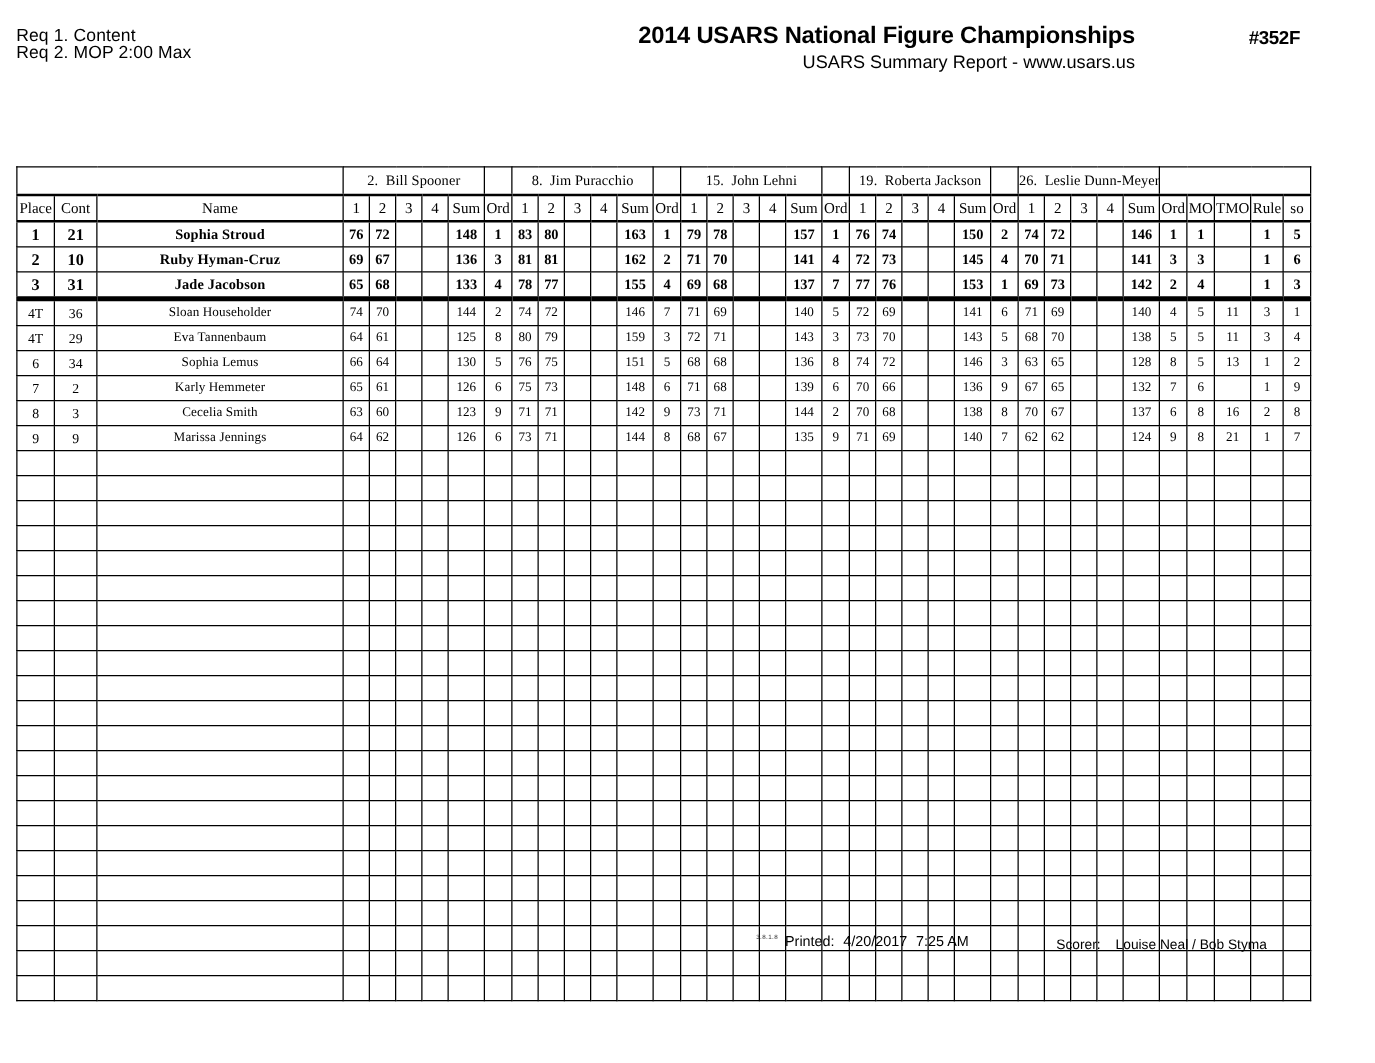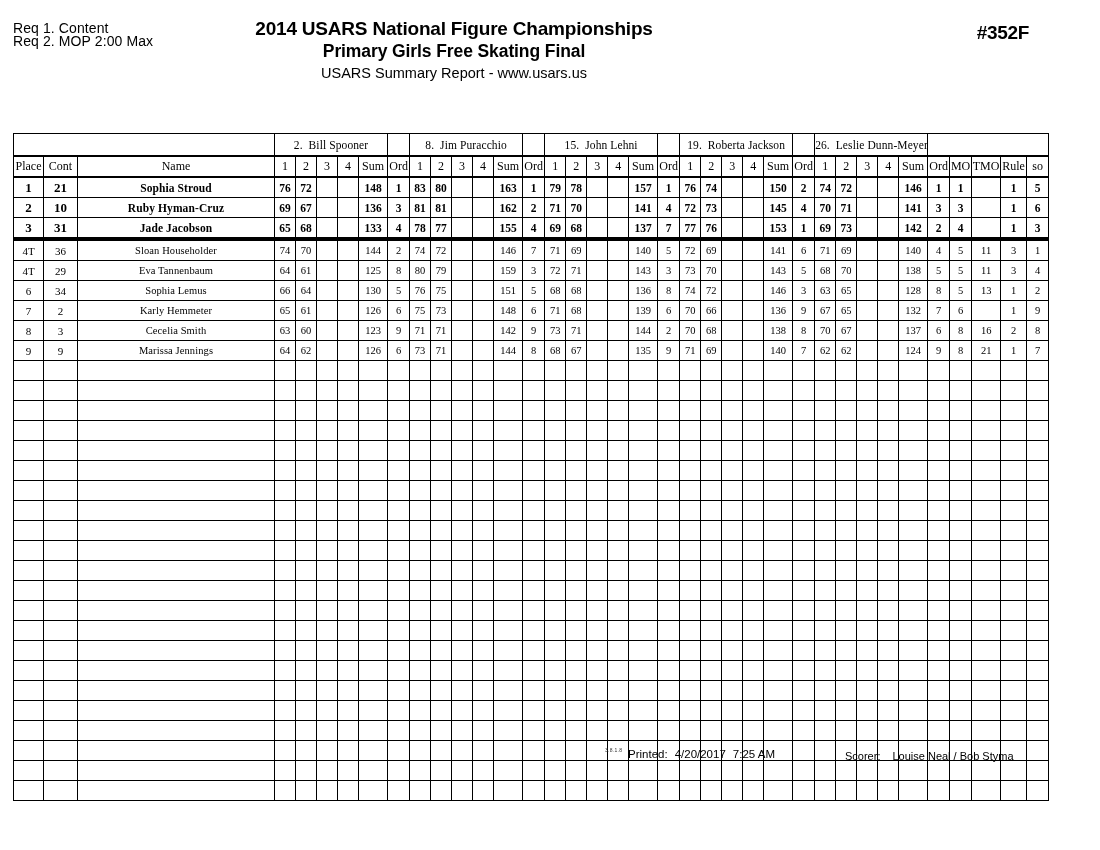--- a/index.html
+++ b/index.html
@@ -27,21 +27,21 @@
     letter-spacing: 0.1px;
     white-space: nowrap;
   }
 
   
   #title-area {
     position: absolute;
     left: 0;
     top: 18px;
     width: 908px;
-    text-align: center;
+    text-align: right;
   }
   #event-title {
     font-size: 19px;
     font-weight: bold;
     line-height: 22px;
     letter-spacing: -0.2px;
   }
   #venue-line {
     font-size: 14.5px;
     line-height: 19px;
@@ -51,23 +51,23 @@
     font-weight: bold;
     line-height: 23px;
     letter-spacing: -0.1px;
   }
   #report-subtitle {
     font-size: 14.5px;
     line-height: 21px;
   }
   #event-code {
     position: absolute;
-    right: 71px;
+    right: 60px;
     top: 22px;
-    font-size: 19px;
+    font-size: 15px;
     font-weight: bold;
     letter-spacing: -0.3px;
   }
 
   
   #sheet {
     position: absolute;
     left: 13px;
     top: 133px;
     width: 1030px;
@@ -183,21 +183,20 @@
 </head>
 <body>
 
 <div id="req-block">
   <div>Req  1.  Content</div>
   <div>Req  2.  MOP 2:00 Max</div>
 </div>
 
 <div id="title-area">
   <div id="event-title">2014 USARS National Figure Championships</div>
-  <div id="category-title">Primary Girls Free Skating Final</div>
   <div id="report-subtitle">USARS Summary Report - www.usars.us</div>
 </div>
 <div id="event-code">#352F</div>
 
 <div id="sheet">
   <table class="grid">
     <colgroup>
       <col style="width:30px">
         <col style="width:34px">
         <col style="width:197px">

